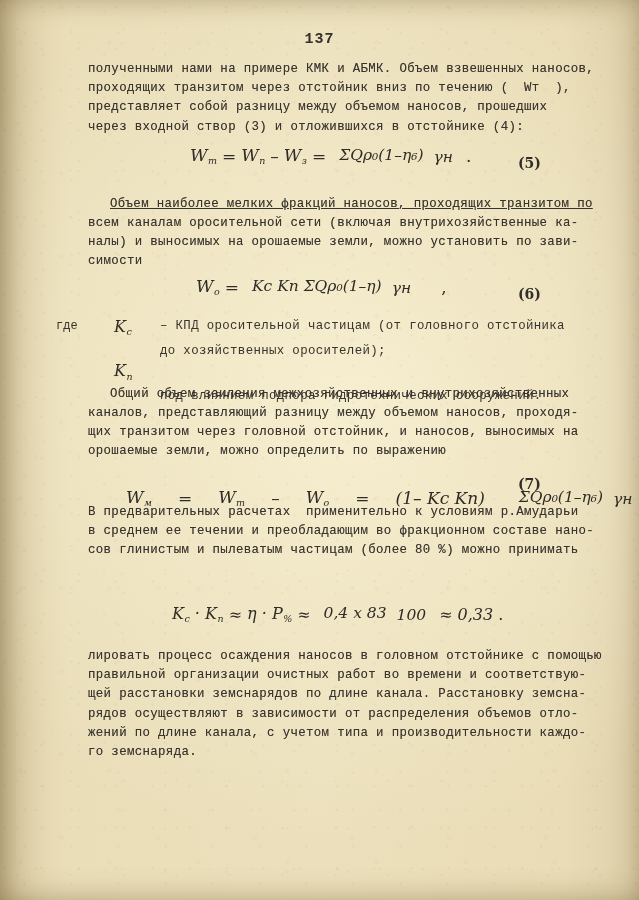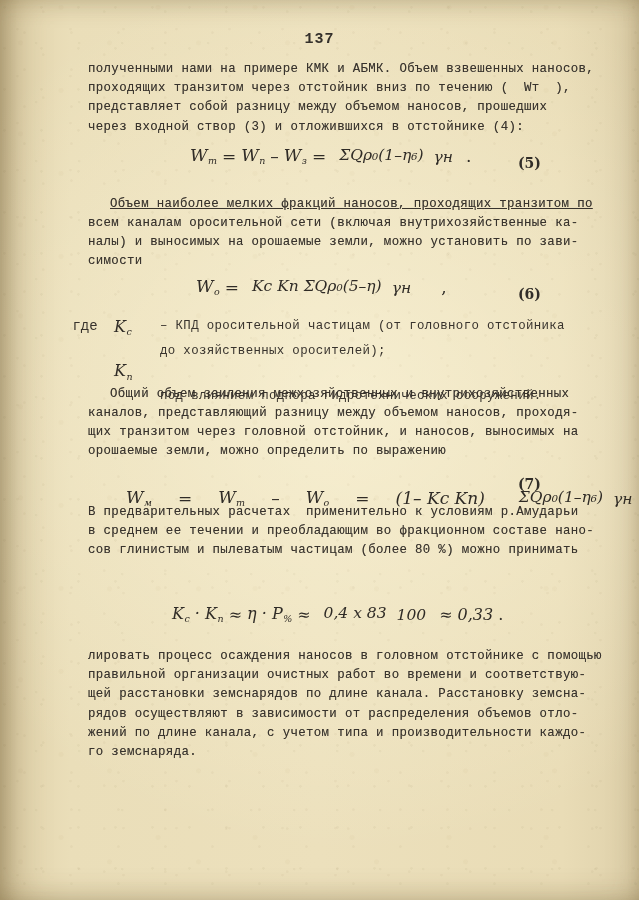--- a/index.html
+++ b/index.html
@@ -88,21 +88,21 @@
     font-family:"DejaVu Serif", serif;
     font-weight:bold;font-style:normal;
     font-size:14px;color:#312d28;
   }
 
   
   .defs{position:absolute;left:56px;width:540px;color:#38332d;}
   .defs .row{display:flex;align-items:flex-start;line-height:19.2px;}
   .defs .gde{
     width:58px;flex:0 0 58px;
-    font-family:"Liberation Mono", monospace;font-size:14px;text-align:center;
+    font-family:"Liberation Mono", monospace;font-size:12px;
   }
   .defs .sym{
     width:46px;flex:0 0 46px;
     font-family:"DejaVu Serif", serif;font-style:italic;font-size:16px;
     color:#2f2b26;line-height:19px;
   }
   .defs .txt{
     font-family:"Liberation Mono", monospace;font-size:12.4px;letter-spacing:.35px;
     white-space:pre-wrap;
   }
@@ -139,21 +139,21 @@
 
     <div class="para" style="top:195px;text-decoration:underline;"><span class="ind"></span><span>Объем наиболее мелких фракций наносов, проходящих транзитом по</span></div>
     <div class="para" style="top:214px;">всем каналам оросительной сети (включая внутрихозяйственные ка-
 налы) и выносимых на орошаемые земли, можно установить по зави-
 симости</div>
 
     <div class="formula" style="top:276px;left:196px;">
       <span class="var">W<span class="sub">о</span></span>
       <span class="op">=</span>
       <span class="frac">
-        <span class="num">Kc Kп ΣQρ₀(5–η)</span>
+        <span class="num">Kc Kп ΣQρ₀(1–η)</span>
         <span class="bar"></span>
         <span class="den">γн</span>
       </span>
       <span class="op" style="margin-left:22px;">,</span>
     </div>
     <div class="eqno" style="top:286px;left:518px;">(6)</div>
 
     <div class="defs" style="top:317px;">
       <div class="row">
         <span class="gde">где</span>

